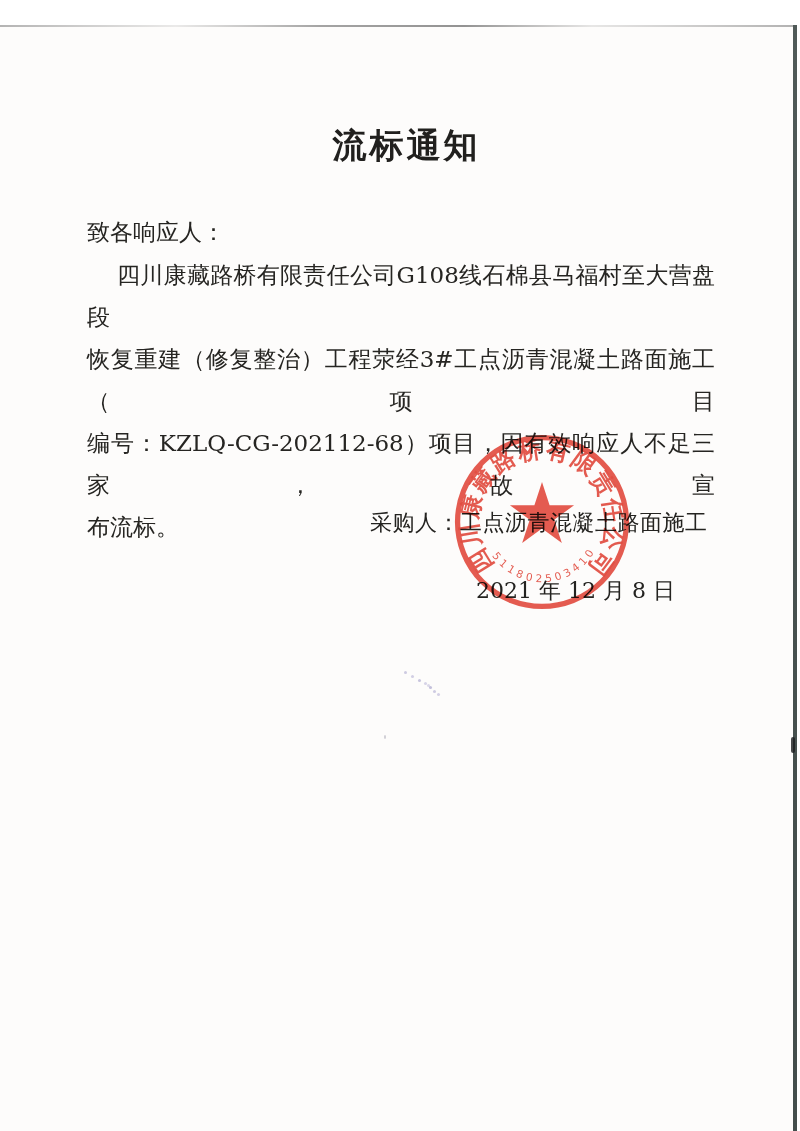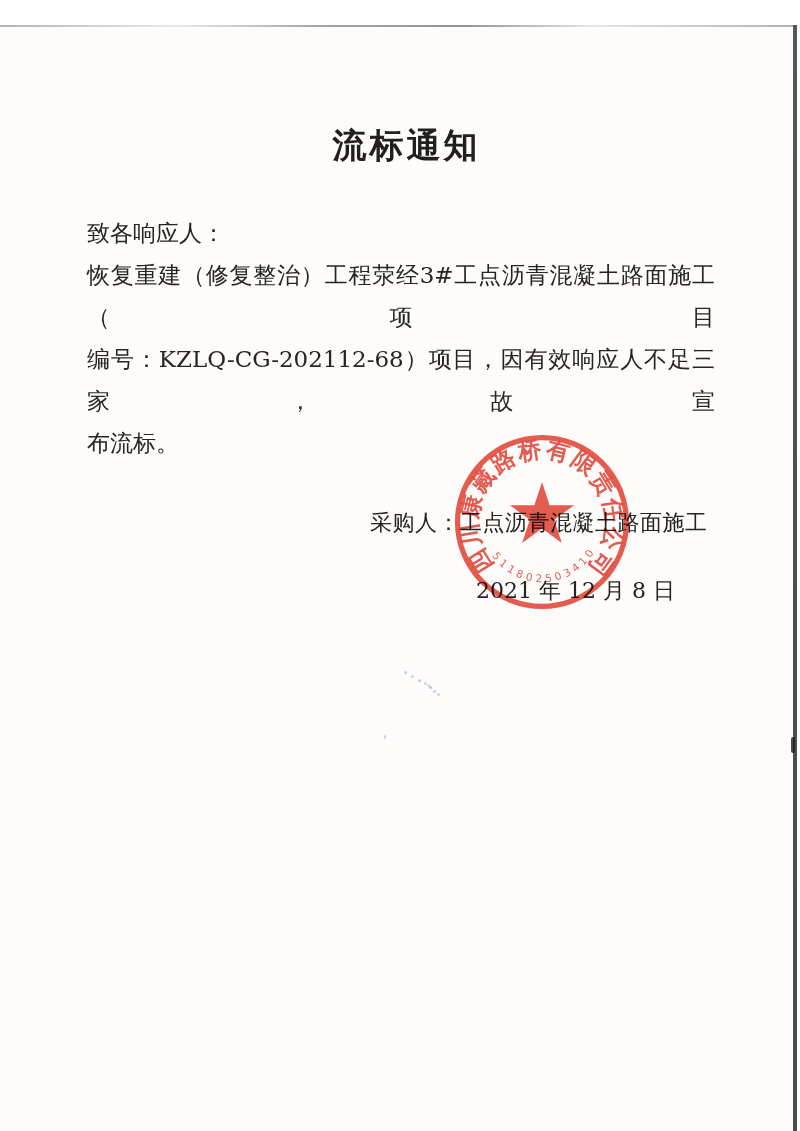--- a/index.html
+++ b/index.html
@@ -91,20 +91,21 @@
   .doc-body {
     position: absolute;
     left: 87px; top: 187px;
     width: 628px;
     font-size: 23px;
     line-height: 42px;
     color: #262522;
   }
   .salutation {
     text-align: left;
+    font-family: Liberation Serif, serif;
   }
   .para-line {
     text-align: justify;
     text-align-last: justify;
   }
   .para-line.first {
     text-indent: 30px;
   }
   .para-line.last {
     text-align: left;
@@ -144,20 +145,21 @@
   <div class="scan-right-strip"></div>
   <div class="scan-right-blob"></div>
   <div class="scan-bottom-line"></div>
   <div class="speck-cluster"></div>
   <div class="speck-single"></div>
 
   <div class="doc-title">流标通知</div>
 
   <div class="doc-body">
     <div class="salutation">致各响应人：</div>
+    <div class="para-line first">四川康藏路桥有限责任公司G108线石棉县马福村至大营盘段</div>
     <div class="para-line">恢复重建（修复整治）工程荥经3#工点沥青混凝土路面施工（项目</div>
     <div class="para-line">编号：KZLQ-CG-202112-68）项目，因有效响应人不足三家，故宣</div>
     <div class="para-line last">布流标。</div>
   </div>
 
   <div class="purchaser-line">采购人：工点沥青混凝土路面施工</div>
   <div class="date-line">2021 年 12 月 8 日</div>
 
   <svg class="seal" viewBox="0 0 180 180" aria-hidden="true">
     <defs>

